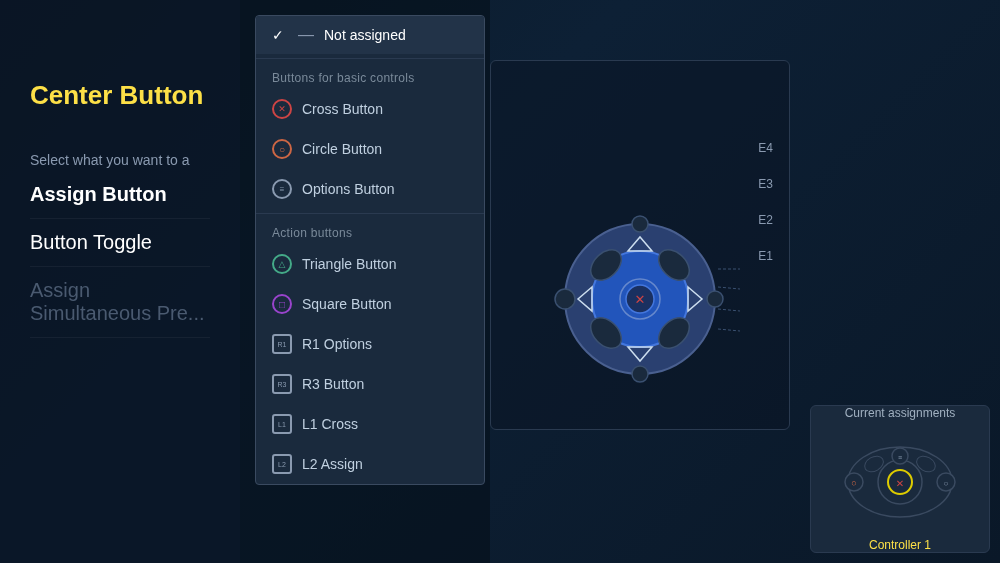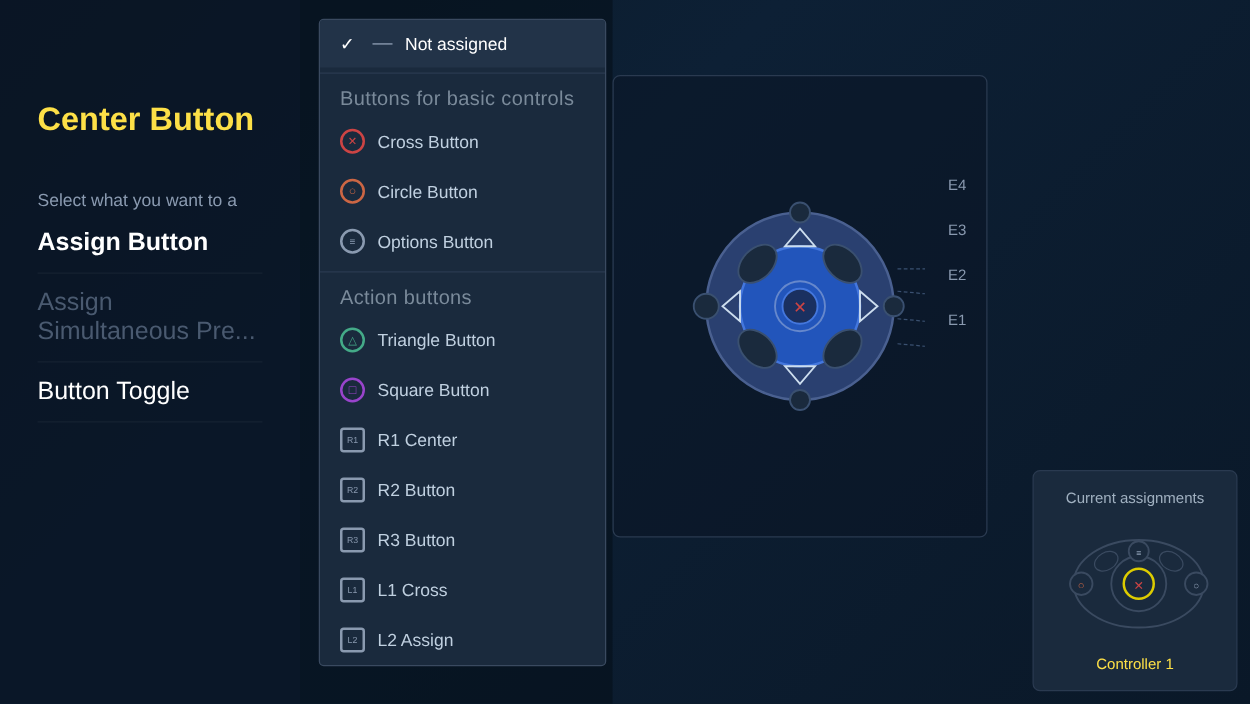--- a/index.html
+++ b/index.html
@@ -90,21 +90,21 @@
     }
 
     .dropdown-divider {
       height: 1px;
       background: #2a3a50;
       margin: 4px 0;
     }
 
     .dropdown-category {
       padding: 8px 7px 4px 16px;
-      font-size: 16px;
+      font-size: 12px;
       color: #7a8a9a;
       letter-spacing: 0.3px;
     }
 
     .checkmark {
       font-size: 14px;
       color: #ffffff;
       width: 16px;
       flex-shrink: 0;
     }
@@ -142,21 +142,21 @@
     .controller-area {
       position: absolute;
       left: 490px;
       top: 60px;
       width: 300px;
       height: 370px;
       background: rgba(10, 20, 35, 0.5);
       border: 1px solid #2a3a50;
       border-radius: 6px;
       display: flex;
-      align-items: center;
+      align-items: flex-end;
       justify-content: center;
     }
 
     
     .controller-svg {
       width: 260px;
       height: 260px;
     }
 
     
@@ -165,25 +165,24 @@
       right: 20px;
       font-size: 12px;
       color: #8a9ab0;
     }
 
     
     .assignments-panel {
       position: absolute;
       right: 10px;
       bottom: 10px;
-      width: 164px;
+      width: 180px;
       background: #1a2a3d;
       border: 1px solid #2a3a50;
       border-radius: 6px;
-      padding: 14px;
       text-align: center;
     }
 
     .assignments-title {
       font-size: 12px;
       color: #a0b0c0;
       margin-bottom: 14px;
     }
 
     .mini-controller {
@@ -212,25 +211,25 @@
 
 <div class="bg"></div>
 
 <div class="left-panel">
   <div class="page-title">Center Button</div>
   <div class="subtitle">Select what you want to a</div>
 
   <div class="menu-item active">
     <span>Assign Button</span>
   </div>
+  <div class="menu-item">
+    <span>Button Toggle</span>
+  </div>
   <div class="menu-item disabled">
     <span>Assign Simultaneous Pre...</span>
-  </div>
-  <div class="menu-item">
-    <span>Button Toggle</span>
   </div>
 </div>
 
 <div class="backdrop"></div>
 
 <div class="dropdown-container">
 
   <div class="dropdown-item selected">
     <span class="checkmark">✓</span>
     <span class="dash">—</span>
@@ -277,29 +276,23 @@
     <div class="btn-icon square">
       <span style="color:#9944cc;font-size:10px;">□</span>
     </div>
     <span>Square Button</span>
   </div>
 
   <div class="dropdown-item">
     <div class="btn-icon r1">
       <span style="color:#8a9ab0;font-size:7px;">R1</span>
     </div>
-    <span>R1 Center</span>
-  </div>
-
-  <div class="dropdown-item">
-    <div class="btn-icon r2">
-      <span style="color:#8a9ab0;font-size:7px;">R2</span>
-    </div>
-    <span>R2 Button</span>
-  </div>
+    <span>R1 Options</span>
+  </div>
+
 
   <div class="dropdown-item">
     <div class="btn-icon r3">
       <span style="color:#8a9ab0;font-size:7px;">R3</span>
     </div>
     <span>R3 Button</span>
   </div>
 
   <div class="dropdown-item">
     <div class="btn-icon l1">

